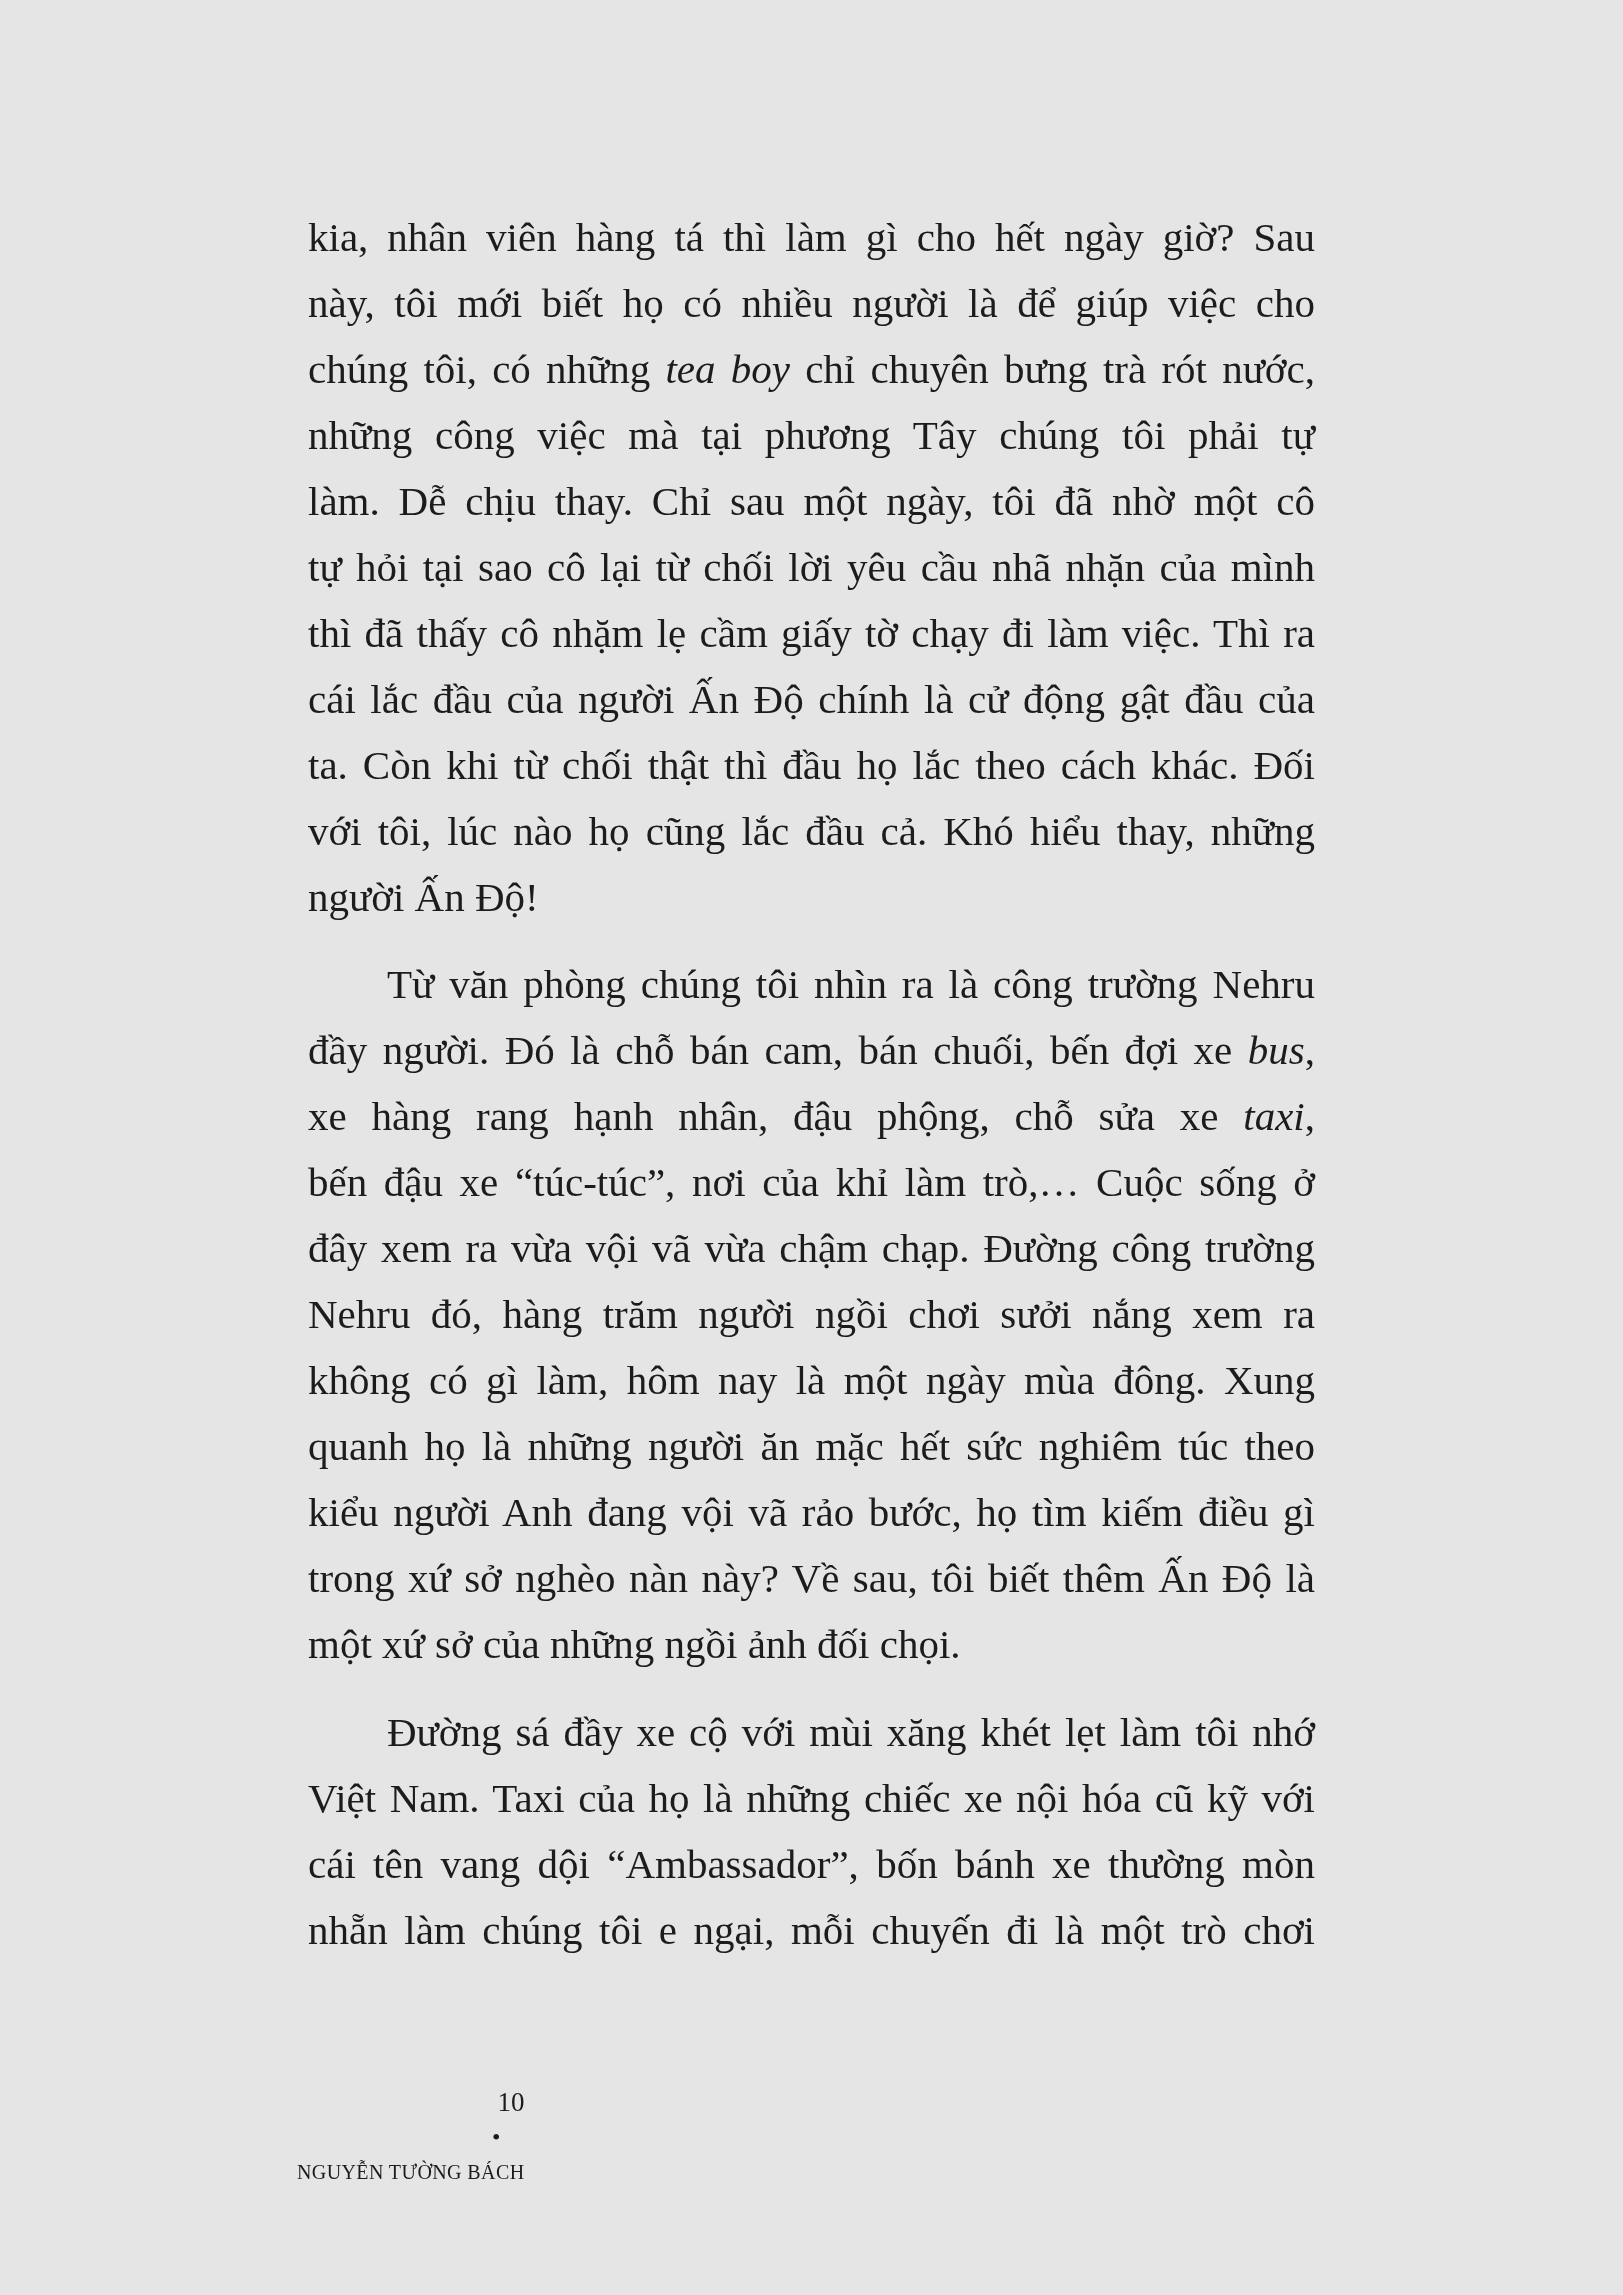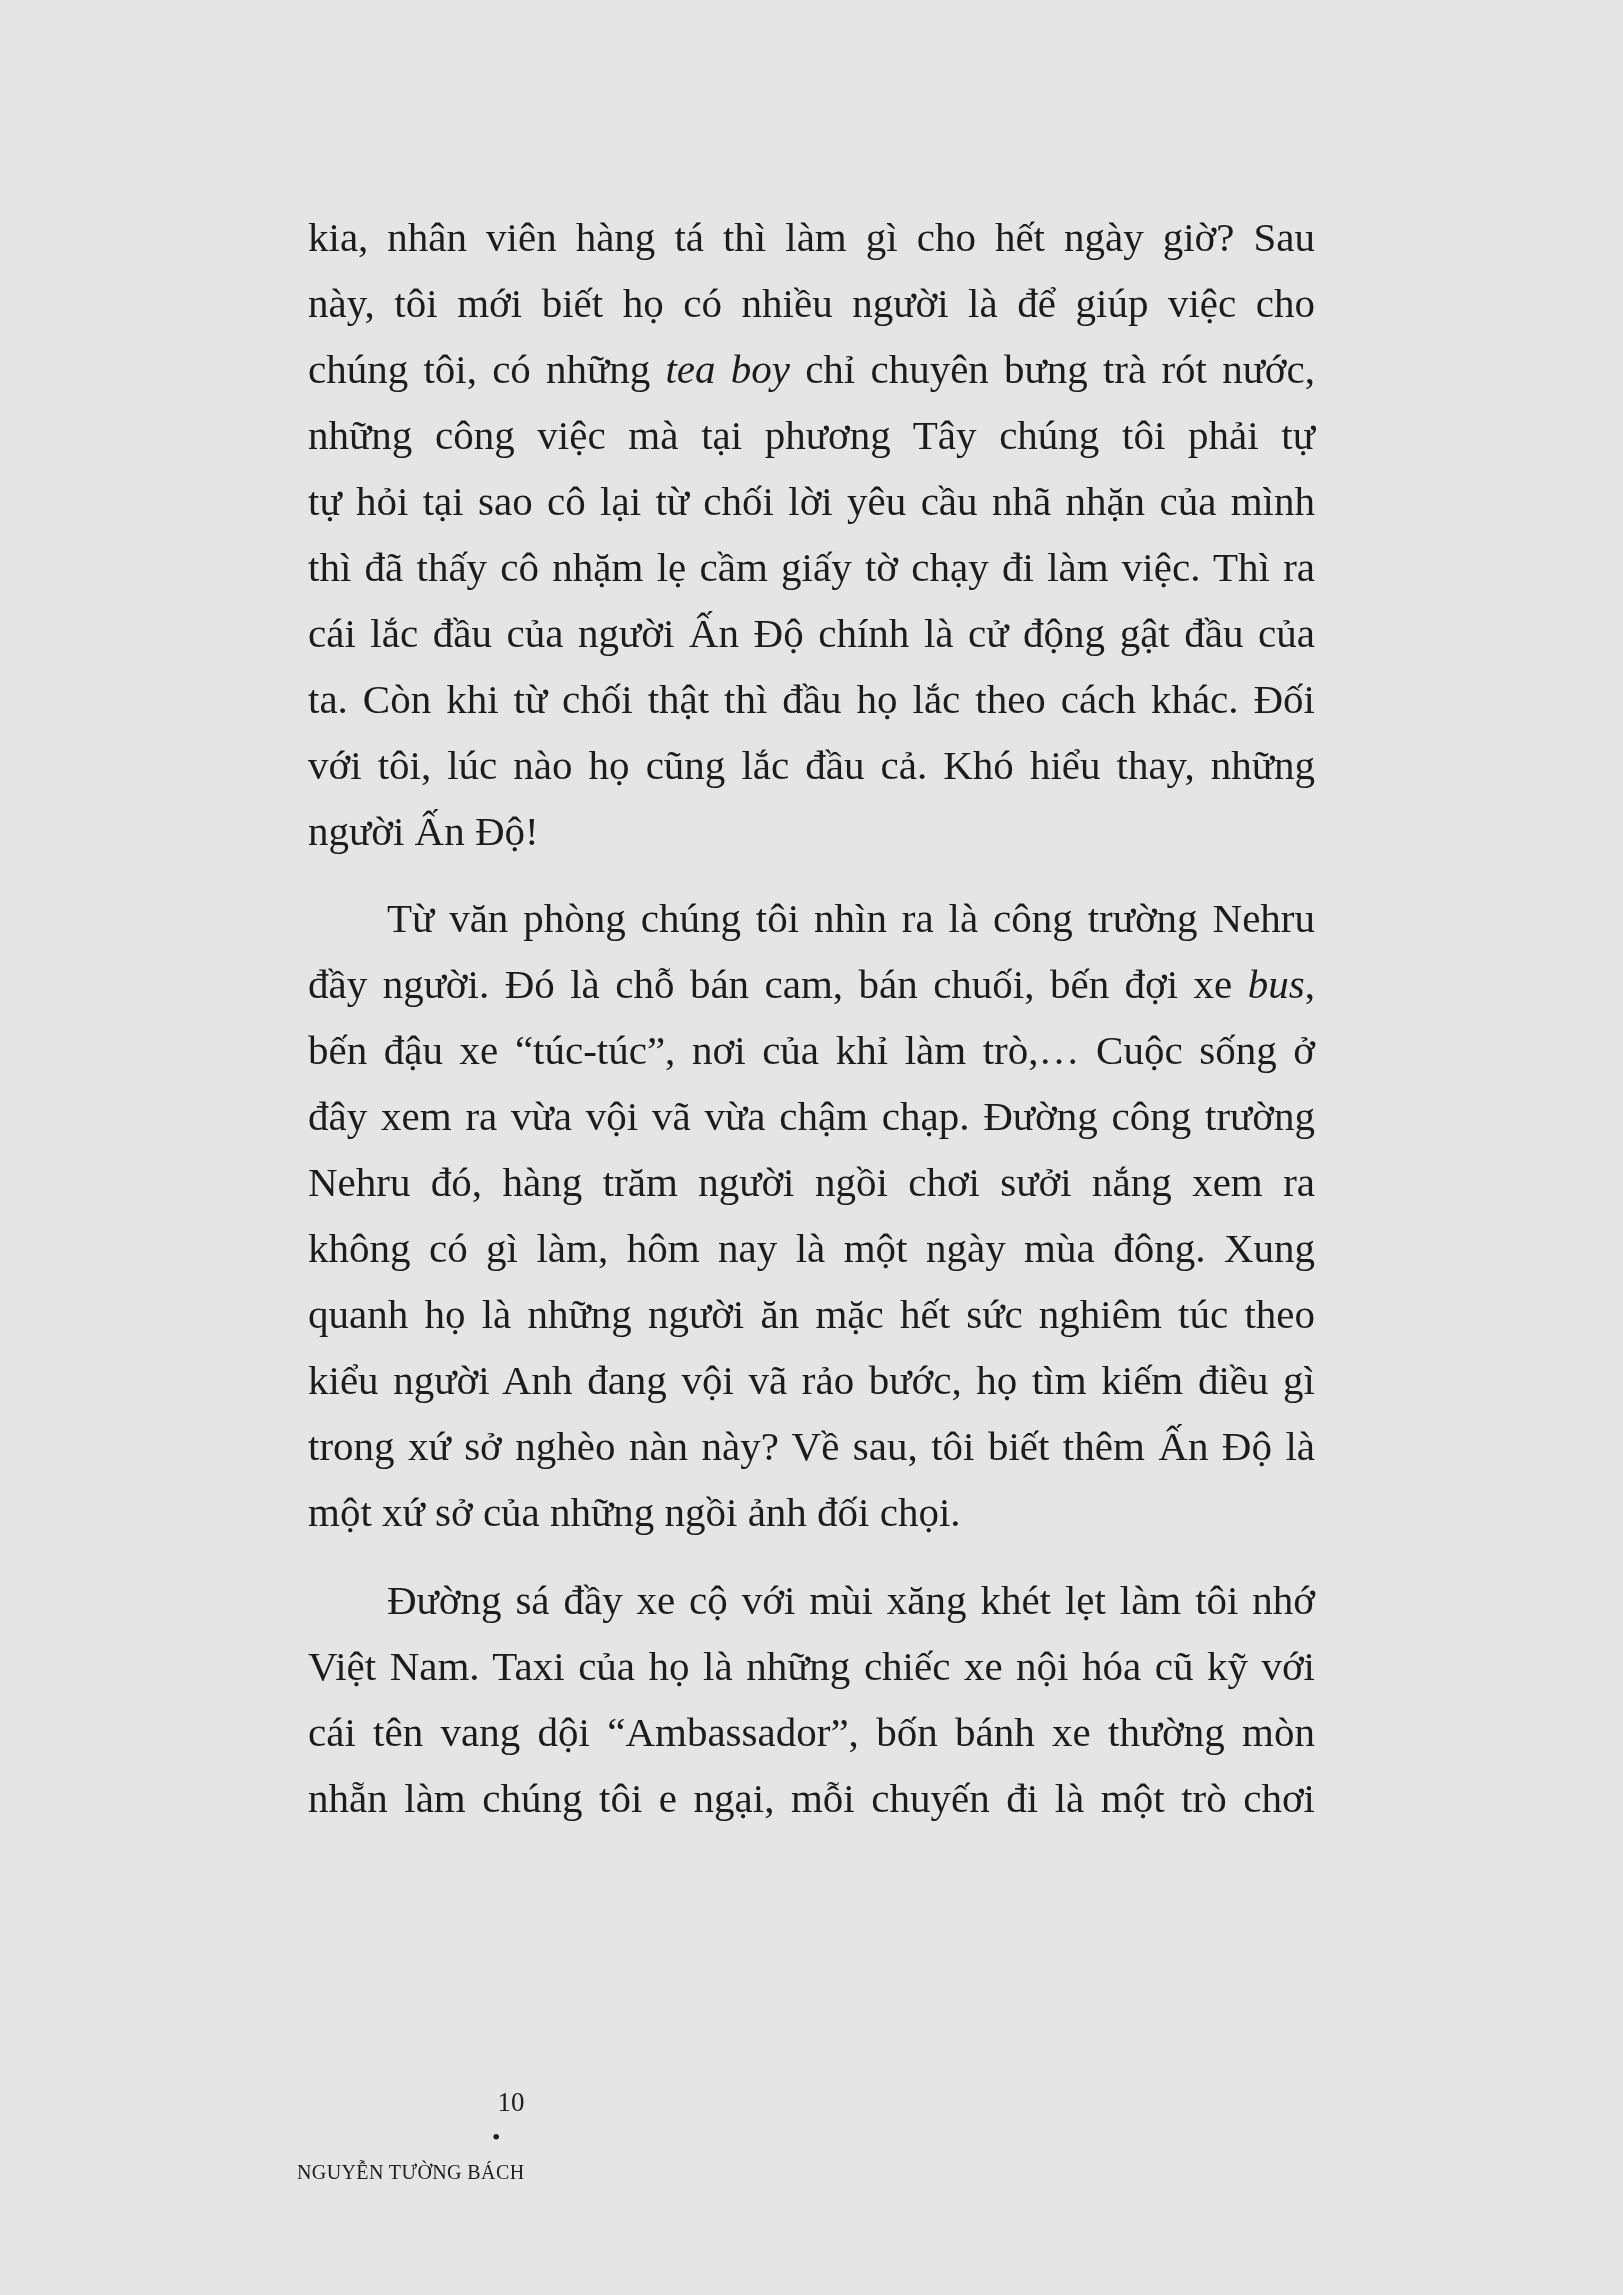--- a/index.html
+++ b/index.html
@@ -77,30 +77,32 @@
 </head>
 <body>
 
 <div class="page">
   <div class="text-block" id="text-block">
       <div class="paragraph">
         <span class="line"><span>kia, nhân viên hàng tá thì làm gì cho hết ngày giờ? Sau</span></span>
         <span class="line"><span>này, tôi mới biết họ có nhiều người là để giúp việc cho</span></span>
         <span class="line"><span>chúng tôi, có những </span><em>tea boy</em><span> chỉ chuyên bưng trà rót nước,</span></span>
         <span class="line"><span>những công việc mà tại phương Tây chúng tôi phải tự</span></span>
+        <span class="line"><span>làm. Dễ chịu thay. Chỉ sau một ngày, tôi đã nhờ một cô</span></span>
         <span class="line"><span>tự hỏi tại sao cô lại từ chối lời yêu cầu nhã nhặn của mình</span></span>
         <span class="line"><span>thì đã thấy cô nhặm lẹ cầm giấy tờ chạy đi làm việc. Thì ra</span></span>
         <span class="line"><span>cái lắc đầu của người Ấn Độ chính là cử động gật đầu của</span></span>
         <span class="line"><span>ta. Còn khi từ chối thật thì đầu họ lắc theo cách khác. Đối</span></span>
         <span class="line"><span>với tôi, lúc nào họ cũng lắc đầu cả. Khó hiểu thay, những</span></span>
         <span class="line last"><span>người Ấn Độ!</span></span>
       </div>
       <div class="paragraph">
         <span class="line indent"><span>Từ văn phòng chúng tôi nhìn ra là công trường Nehru</span></span>
         <span class="line"><span>đầy người. Đó là chỗ bán cam, bán chuối, bến đợi xe </span><em>bus</em><span>,</span></span>
+        <span class="line"><span>xe hàng rang hạnh nhân, đậu phộng, chỗ sửa xe </span><em>taxi</em><span>,</span></span>
         <span class="line"><span>bến đậu xe “túc-túc”, nơi của khỉ làm trò,… Cuộc sống ở</span></span>
         <span class="line"><span>đây xem ra vừa vội vã vừa chậm chạp. Đường công trường</span></span>
         <span class="line"><span>Nehru đó, hàng trăm người ngồi chơi sưởi nắng xem ra</span></span>
         <span class="line"><span>không có gì làm, hôm nay là một ngày mùa đông. Xung</span></span>
         <span class="line"><span>quanh họ là những người ăn mặc hết sức nghiêm túc theo</span></span>
         <span class="line"><span>kiểu người Anh đang vội vã rảo bước, họ tìm kiếm điều gì</span></span>
         <span class="line"><span>trong xứ sở nghèo nàn này? Về sau, tôi biết thêm Ấn Độ là</span></span>
         <span class="line last"><span>một xứ sở của những ngồi ảnh đối chọi.</span></span>
       </div>
       <div class="paragraph">

